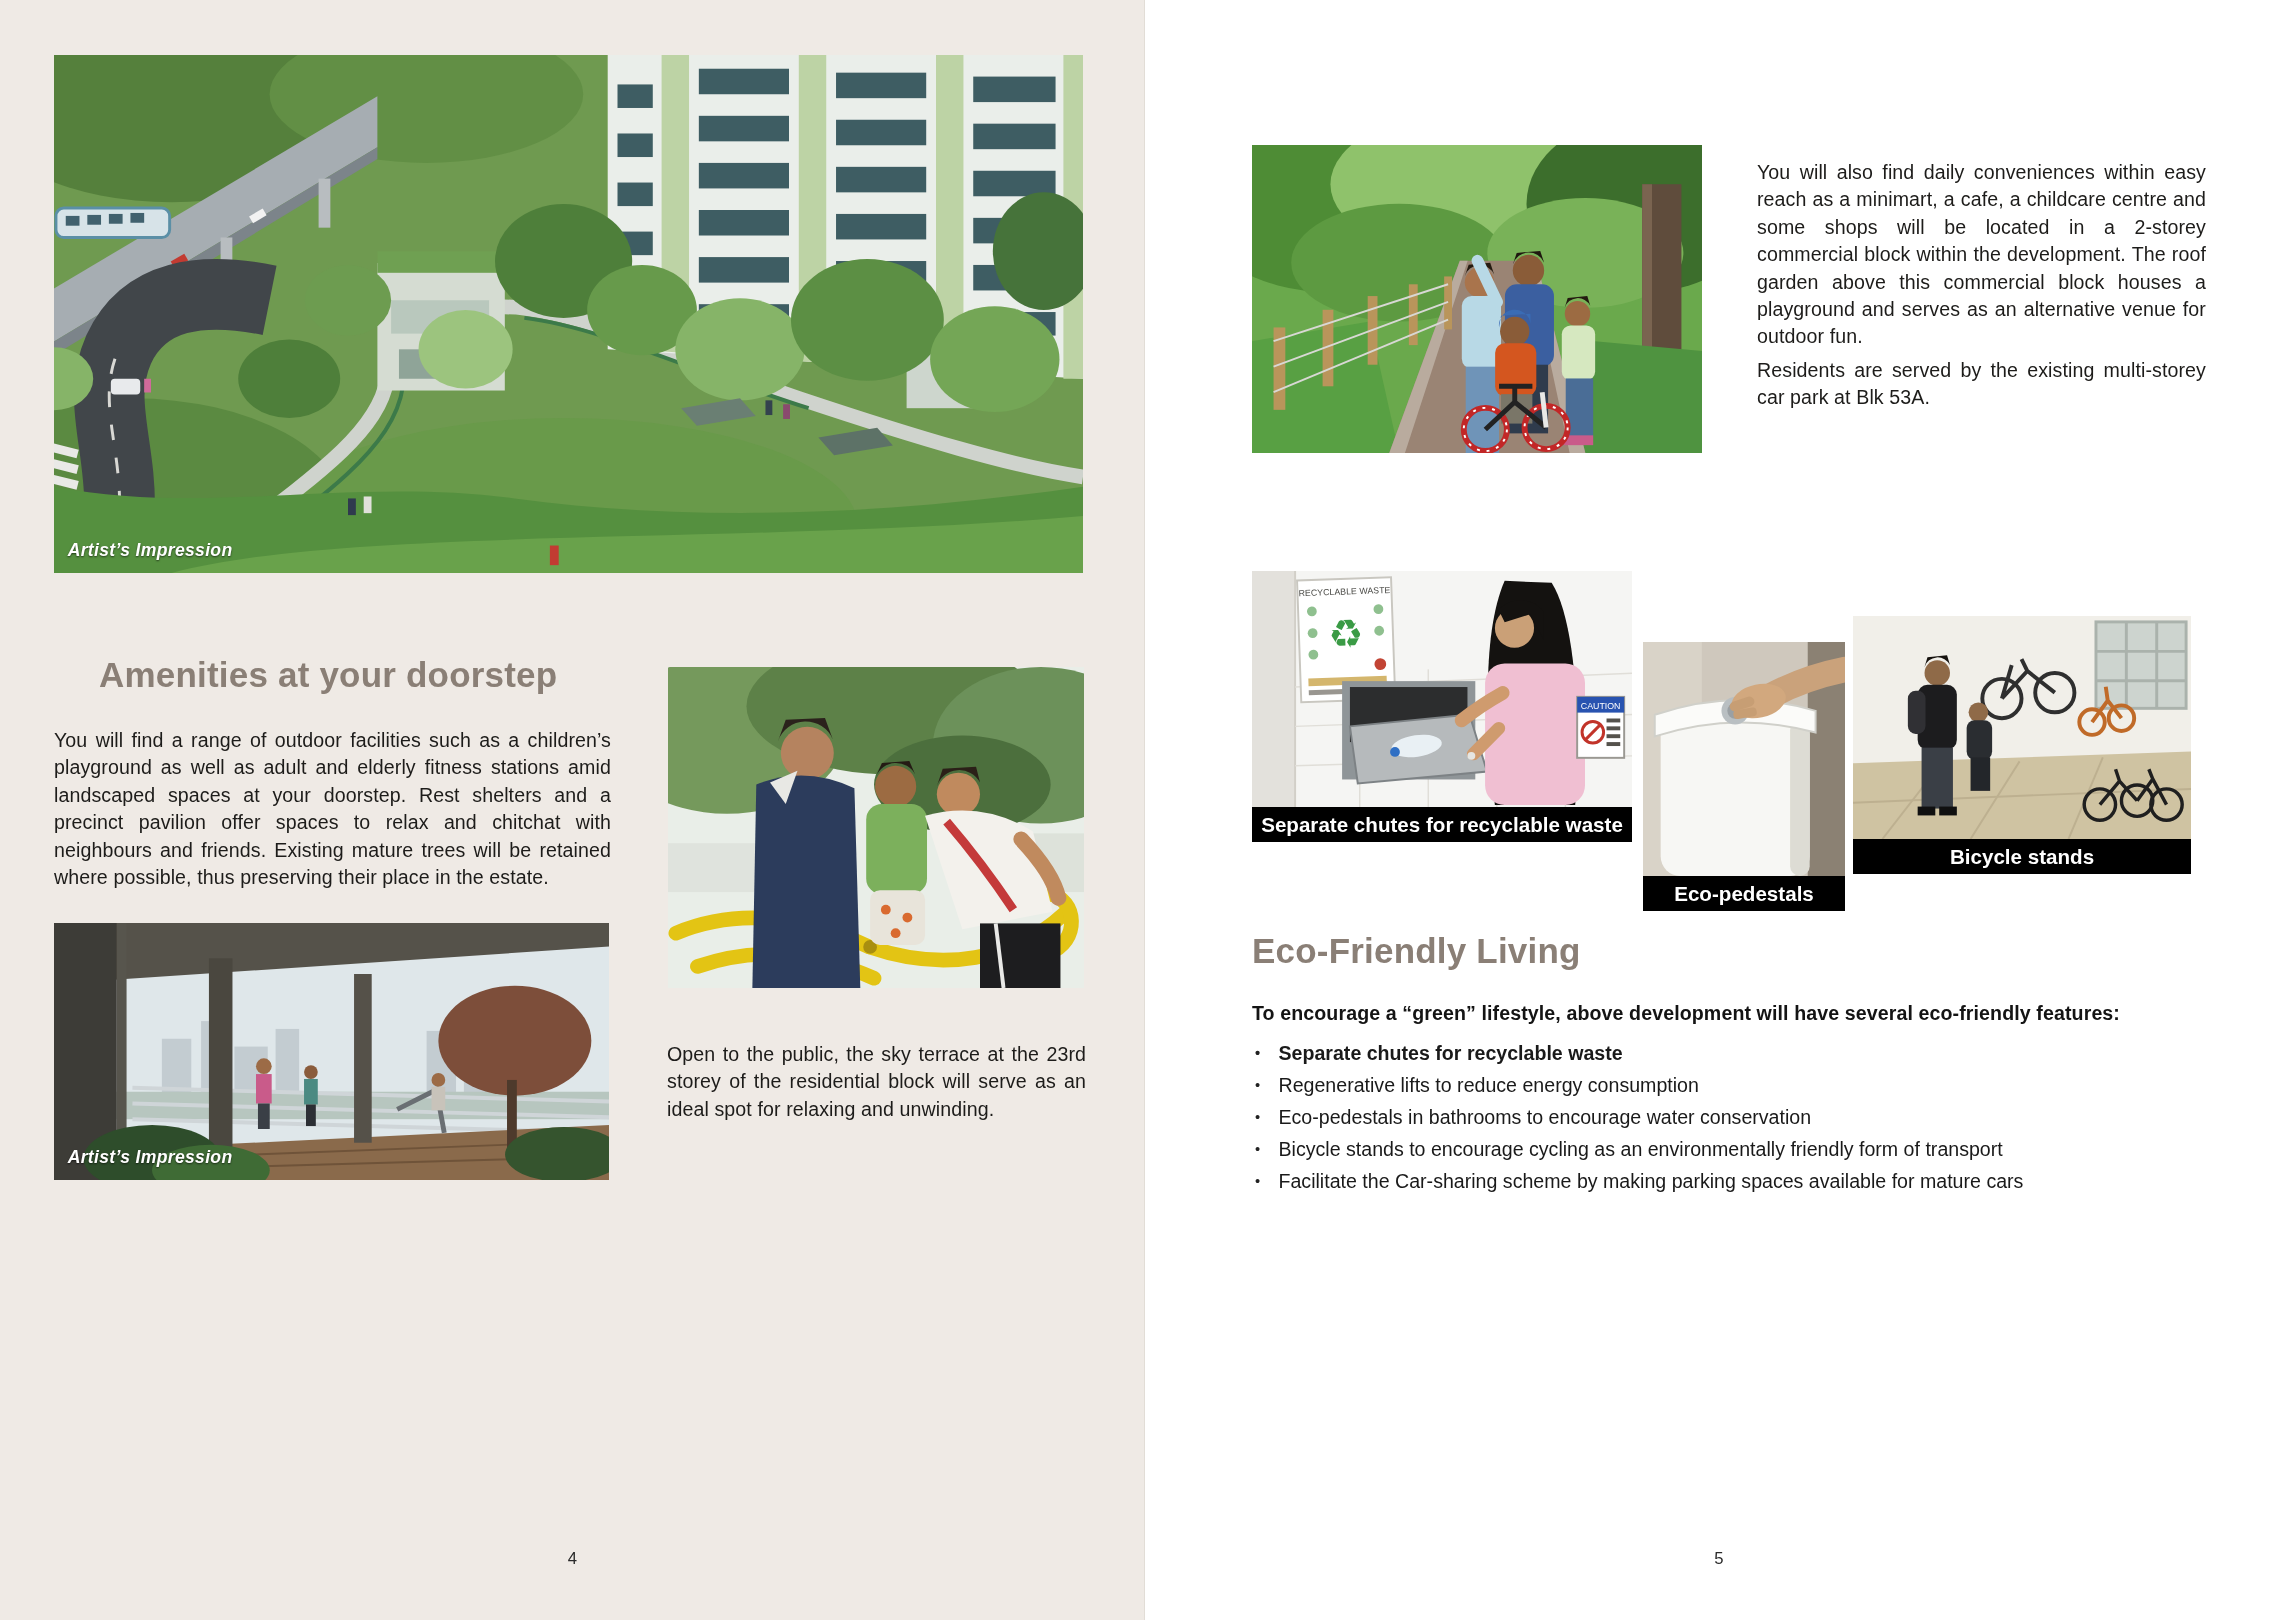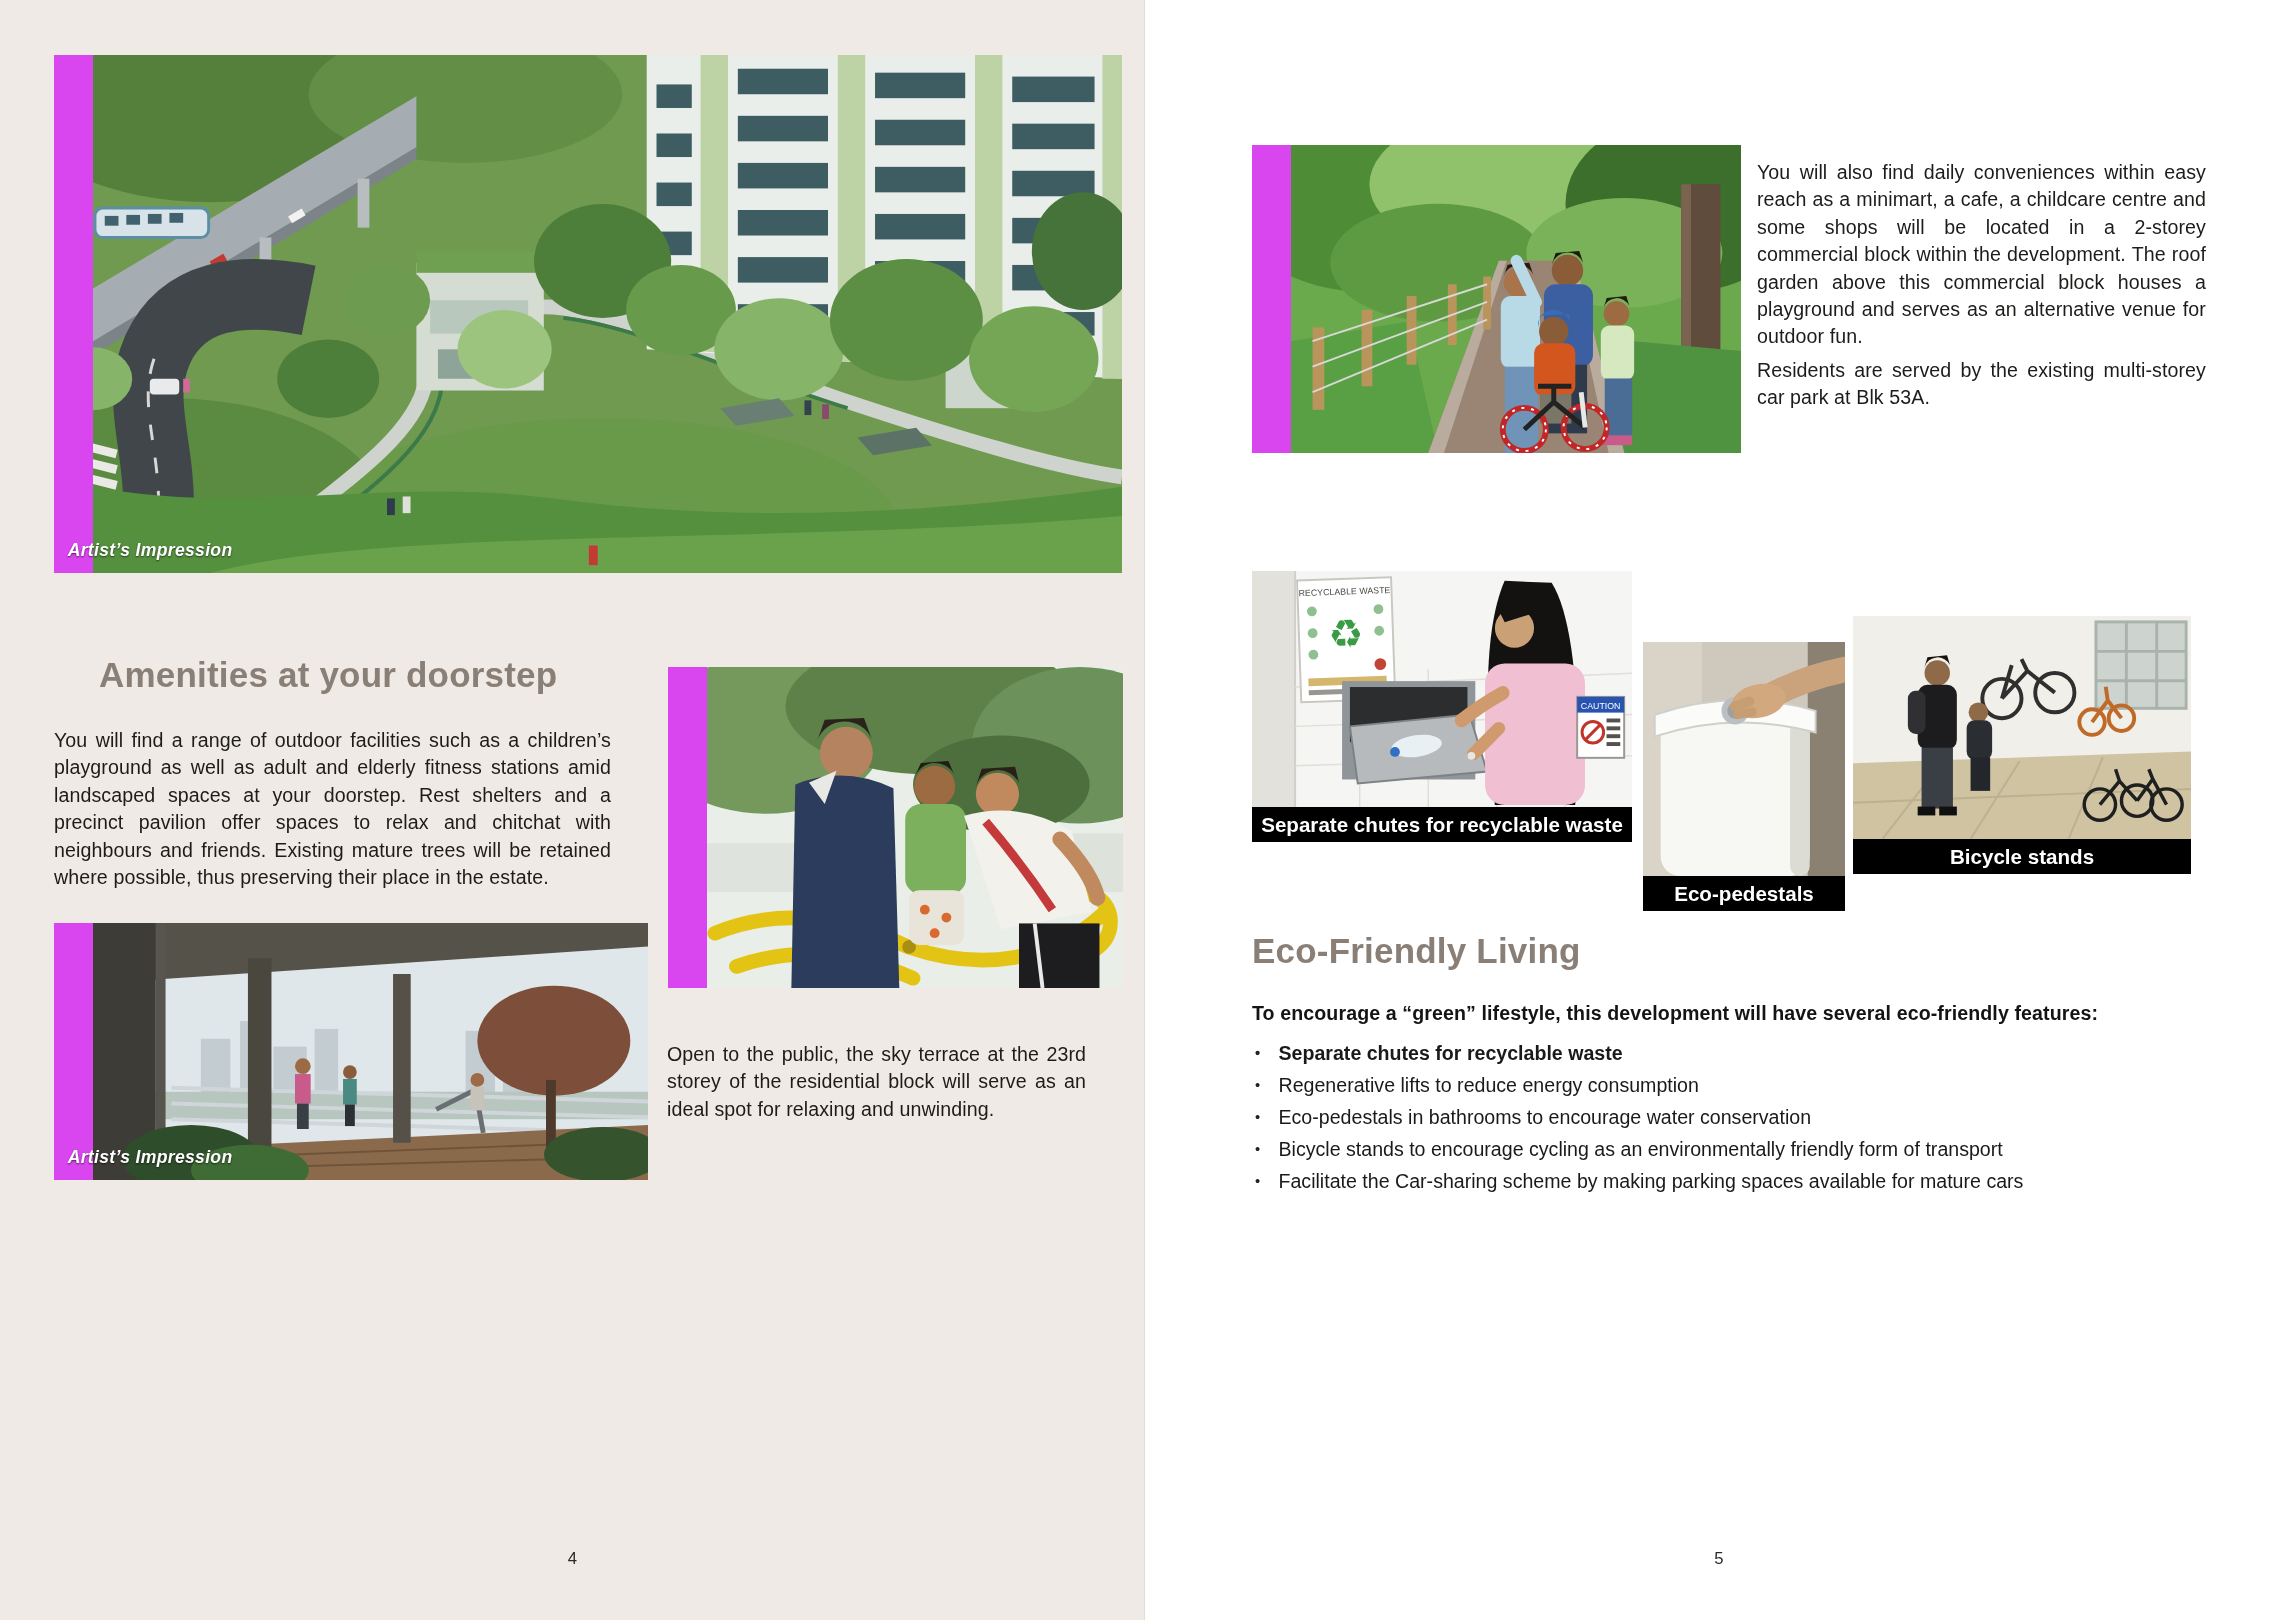--- a/index.html
+++ b/index.html
@@ -5,21 +5,21 @@
   html,body { margin:0; padding:0; background:#9a9a9a; }
   .stage {
     position:relative; width:2293px; height:1620px; overflow:hidden;
     font-family:"Liberation Sans", sans-serif; background:#ffffff;
   }
   .page { position:absolute; top:0; height:1620px; }
   .page-left  { left:0;      width:1145px; background:#efeae5; }
   .page-right { left:1145px; width:1148px; background:#ffffff; }
   .page-seam { position:absolute; left:1144px; top:0; width:1px; height:1620px; background:#e2ddd6; }
 
-  .fig { position:absolute; overflow:hidden; background:#d946ef;padding-left:39px; }
+  .fig { position:absolute; overflow:hidden; background:#1d4ed8; }
   .fig svg { display:block; width:100%; height:100%; }
   .artist-caption {
     position:absolute; left:13.7px; bottom:11.8px; color:#ffffff;
     font-style:italic; font-weight:bold; font-size:17.6px;
     text-shadow:0 1px 2px rgba(0,0,0,0.6); letter-spacing:0.3px;
   }
 
   .section-heading {
     position:absolute; margin:0; font-size:35px; font-weight:bold;
     color:#8a7f76; letter-spacing:0.2px;
@@ -491,21 +491,21 @@
               <circle cx="320" cy="192" r="16"></circle>
             <path d="M 252,192 L 272,168 L 290,188 M 272,168 L 268,156"></path>
             <path d="M 290,188 L 306,166 L 320,192 M 306,166 L 302,156"></path>
           </g>
         </svg>
       </div>
       <div class="caption-bar">Bicycle stands</div>
     </div>
 
     <h1 class="section-heading" style="left:107px; top:931px;">Eco-Friendly Living</h1>
-    <p class="eco-intro" style="left:107px; top:1002px; width:970px; margin:0;">To encourage a “green” lifestyle, this development will have several eco-friendly features:</p>
+    <p class="eco-intro" style="left:107px; top:1002px; width:970px; margin:0;">To encourage a “green” lifestyle, above development will have several eco-friendly features:</p>
     <ul class="eco-list" style="left:107px; top:1037px;">
       <li style="font-weight:bold;">Separate chutes for recyclable waste</li>
       <li>Regenerative lifts to reduce energy consumption</li>
       <li>Eco-pedestals in bathrooms to encourage water conservation</li>
       <li>Bicycle stands to encourage cycling as an environmentally friendly form of transport</li>
       <li>Facilitate the Car-sharing scheme by making parking spaces available for mature cars</li>
     </ul>
 
     <div class="page-num">5</div>
   </div>

